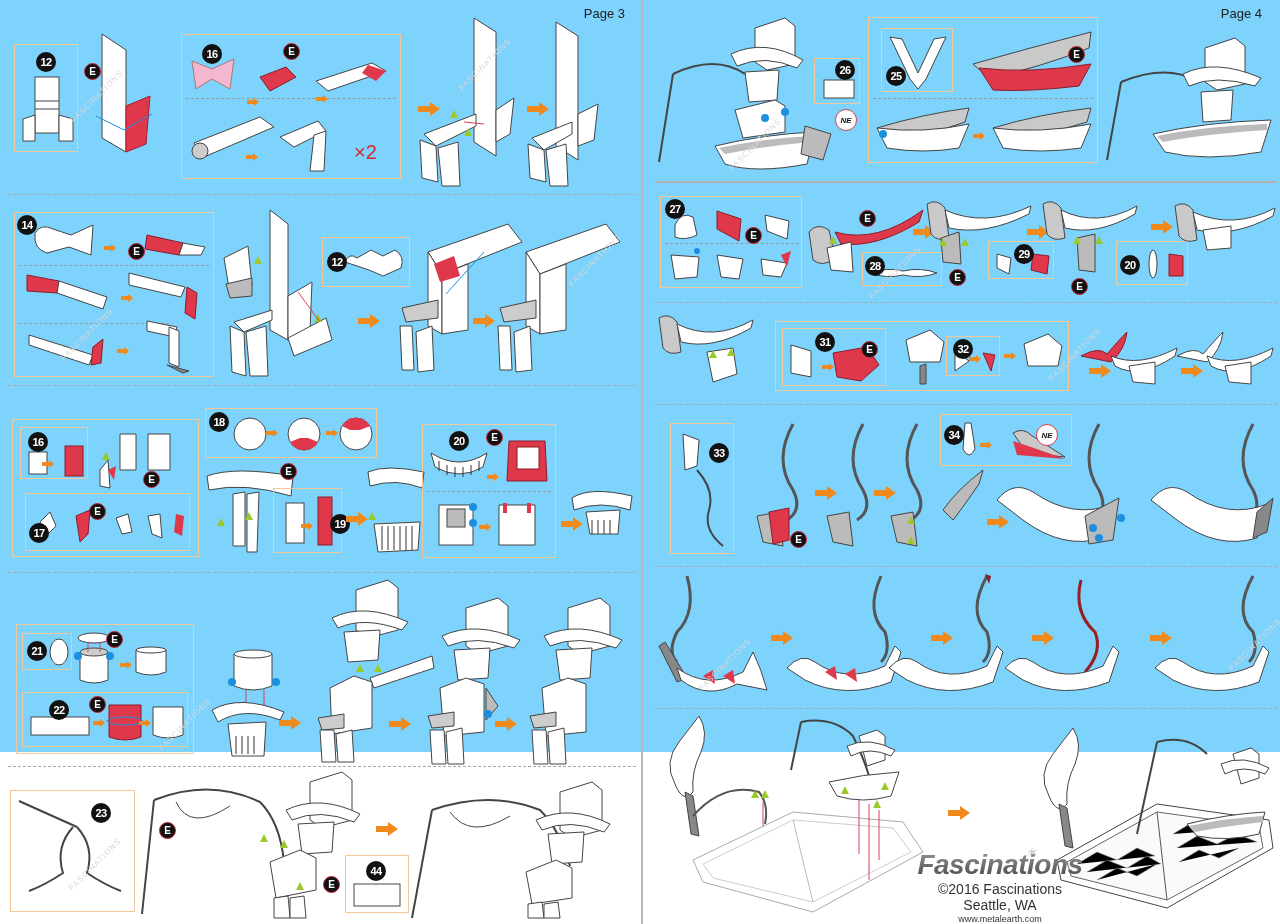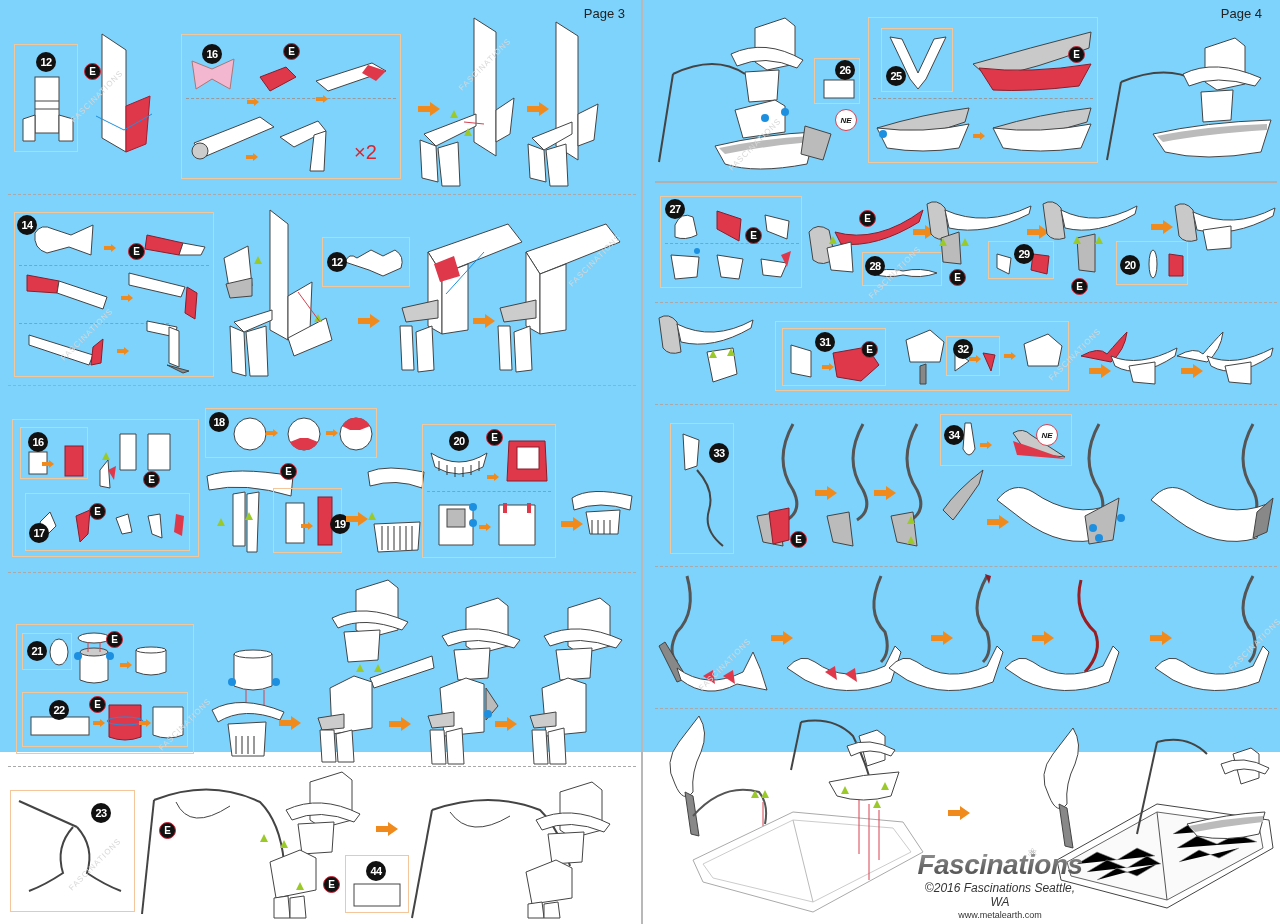--- a/index.html
+++ b/index.html
@@ -40,21 +40,21 @@
 
   .x2 { position: absolute; color: #d6262f; font-size: 20px; }
 
   .art { position: absolute; overflow: visible; }
   .wm { position: absolute; font-size: 8px; color: #d7d7d7; transform: rotate(-45deg); letter-spacing: 1px; }
 
   .logo { position: absolute; left: 915px; top: 850px; width: 170px; text-align: center; }
   .logo-title { font-family: "Liberation Sans", sans-serif; font-weight: bold; font-style: italic;
                 font-size: 28px; color: #6a6a6a; letter-spacing: -0.5px; line-height: 30px;
                 background: linear-gradient(#999, #444); -webkit-background-clip: text; background-clip: text; color: transparent; }
-  .logo-copy { font-size: 12px; color: #333; margin-top: 1px; font-style: italic; }
+  .logo-copy { font-size: 14px; color: #333; margin-top: 1px; }
   .logo-url { font-size: 9px; color: #333; margin-top: 1px; }
   .atom { position: absolute; left: 1027px; top: 846px; font-size: 12px; color: #999; }
 </style>
 </head>
 <body>
 
 <div id="page-left" class="page">
   <div class="page-label">Page 3</div>
 
   <div class="sep" style="top:194px; left:8px; width:628px;"></div>

